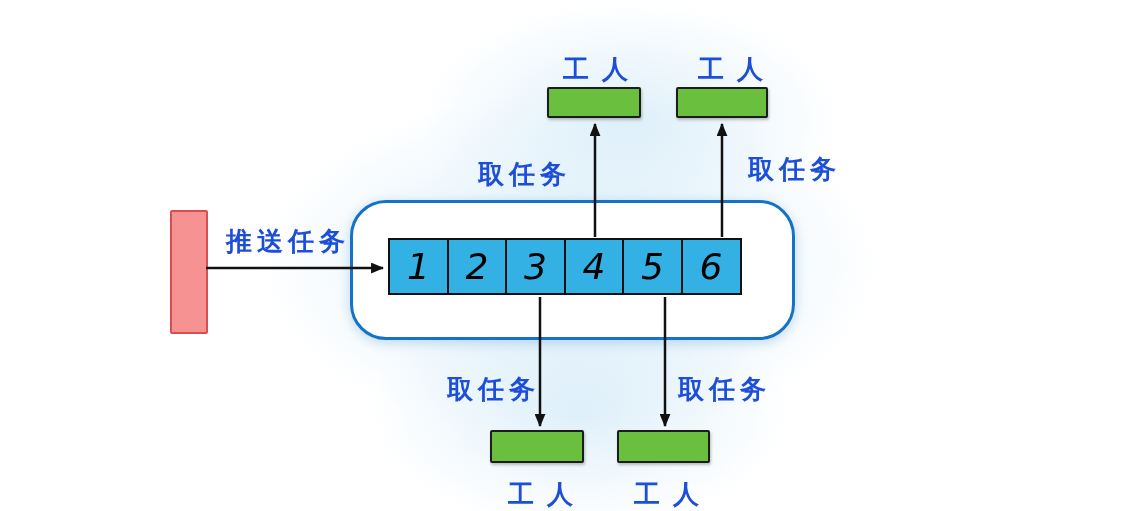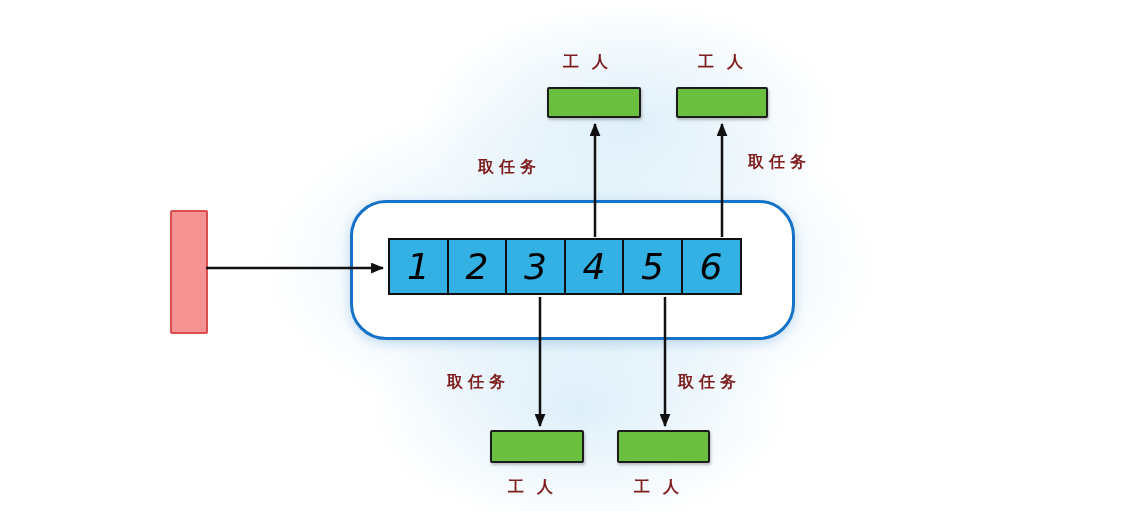--- a/index.html
+++ b/index.html
@@ -76,24 +76,24 @@
     border-radius: 2px;
     box-shadow: 1px 2px 3px rgba(0,0,0,0.25);
     box-sizing: border-box;
   }
   .worker.t1 { left: 547px; top: 87px;  width: 94px; height: 31px; }
   .worker.t2 { left: 676px; top: 87px;  width: 92px; height: 31px; }
   .worker.b1 { left: 490px; top: 430px; width: 94px; height: 33px; }
   .worker.b2 { left: 617px; top: 430px; width: 93px; height: 33px; }
   .lbl {
     position: absolute;
-    font-size: 16px;
+    font-size: 26px;
     font-weight: 600;
     letter-spacing: 5px;
-    color: #7f1d1d;
+    color: #1d4ed8;
     white-space: nowrap;
   }
   .lbl.push    { left: 226px; top: 224px; }
   .lbl.take-tl { left: 478px; top: 157px; }
   .lbl.take-tr { left: 748px; top: 152px; }
   .lbl.take-bl { left: 447px; top: 372px; }
   .lbl.take-br { left: 678px; top: 372px; }
   .lbl.wlbl { letter-spacing: 13px; }
   .lbl.w-t1 { left: 563px; top: 52px; }
   .lbl.w-t2 { left: 698px; top: 52px; }
@@ -130,20 +130,21 @@
     <line class="arrow" x1="722" y1="237" x2="722" y2="124" marker-end="url(#ah)"></line>
     <line class="arrow" x1="540" y1="297" x2="540" y2="426" marker-end="url(#ah)"></line>
     <line class="arrow" x1="665" y1="297" x2="665" y2="426" marker-end="url(#ah)"></line>
   </svg>
 
   <div class="worker t1"></div>
   <div class="worker t2"></div>
   <div class="worker b1"></div>
   <div class="worker b2"></div>
 
+  <div class="lbl push">推送任务</div>
 
   <div class="lbl take-tl">取任务</div>
   <div class="lbl take-tr">取任务</div>
   <div class="lbl take-bl">取任务</div>
   <div class="lbl take-br">取任务</div>
 
   <div class="lbl wlbl w-t1">工人</div>
   <div class="lbl wlbl w-t2">工人</div>
   <div class="lbl wlbl w-b1">工人</div>
   <div class="lbl wlbl w-b2">工人</div>

